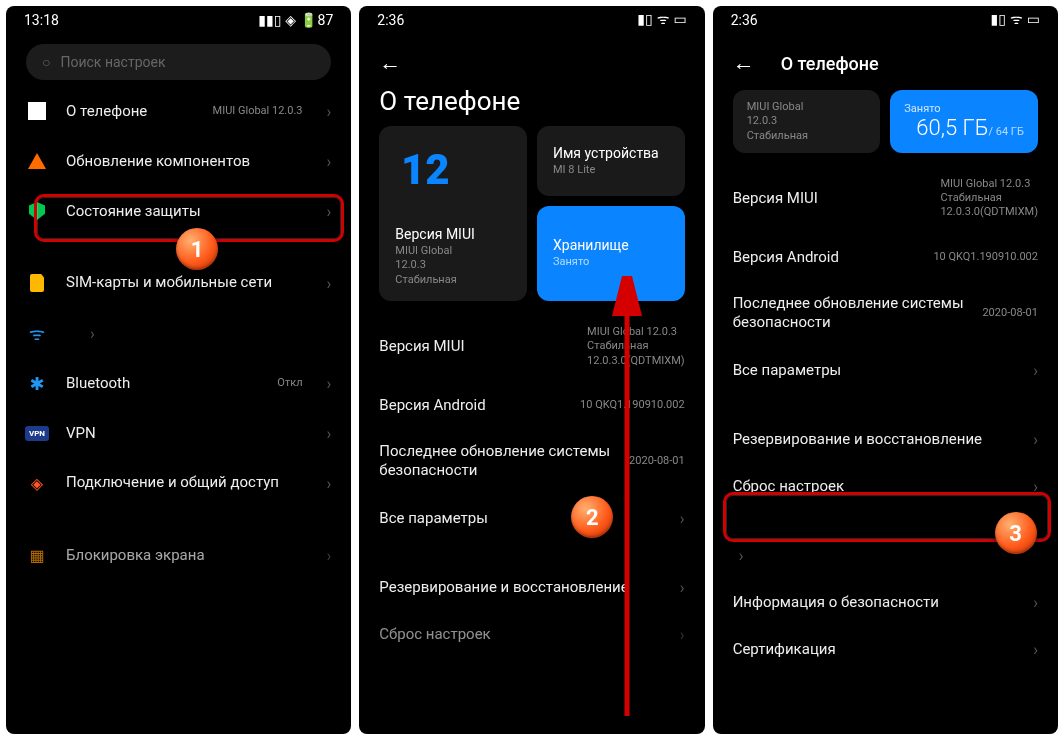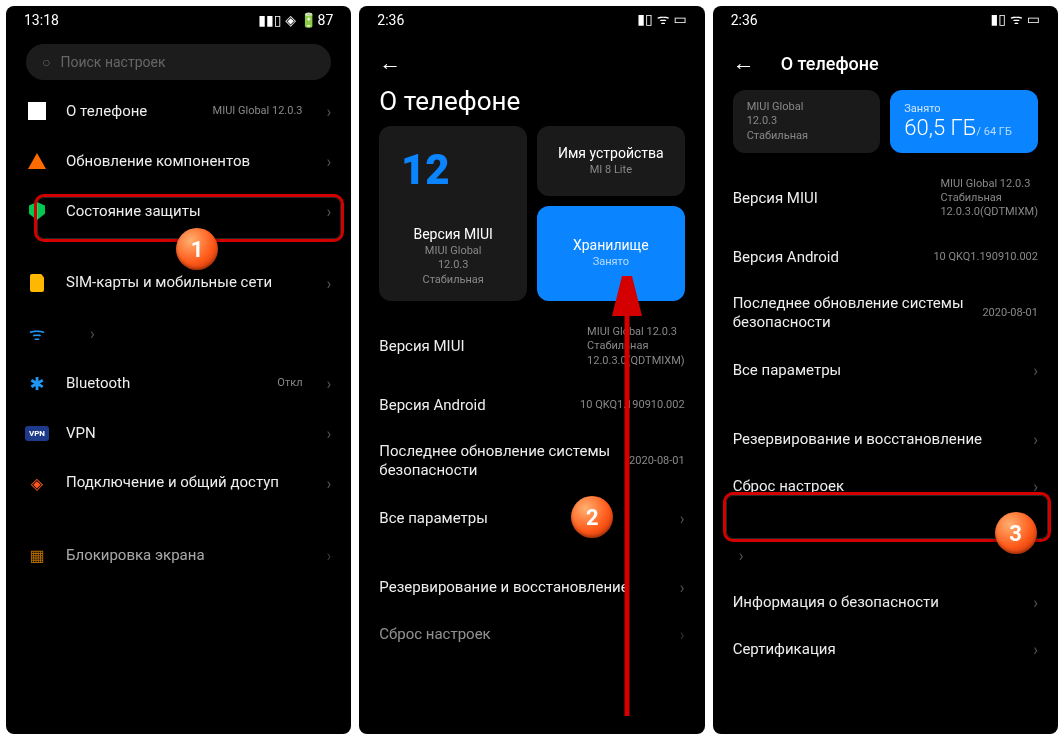--- a/index.html
+++ b/index.html
@@ -14,31 +14,31 @@
 .back-arrow { font-size: 22px; cursor: pointer; }
 .search-box { margin: 10px 20px 6px; background: #1c1c1c; border-radius: 24px; padding: 10px 16px; display: flex; align-items: center; gap: 10px; color: #666; font-size: 14px; }
 .list { flex: 1; overflow: hidden; }
 .item { display: flex; align-items: center; padding: 14px 20px; gap: 18px; position: relative; }
 .item .icon-slot { width: 22px; height: 22px; display: flex; align-items: center; justify-content: center; flex-shrink: 0; }
 .item .label { flex: 1; font-size: 15px; color: #eee; }
 .item .sublabel { font-size: 11px; color: #888; text-align: left; line-height: 1.3; }
 .item .chev { color: #555; font-size: 16px; margin-left: 6px; }
 .item.two .label { line-height: 1.3; }
 .section-gap { height: 22px; }
-.cards { display: flex; gap: 10px; padding: 0 20px; text-align: center; }
+.cards { display: flex; gap: 10px; padding: 0 20px; }
 .card-col { flex: 1; display: flex; flex-direction: column; gap: 10px; }
 .card { background: #1a1a1a; border-radius: 12px; padding: 14px 16px; min-height: 70px; display: flex; flex-direction: column; justify-content: center; }
 .card.tall { min-height: 175px; justify-content: flex-end; position: relative; }
 .card.blue { background: #0a84ff; }
 .card-title { font-size: 14px; color: #fff; margin-bottom: 2px; }
 .card-sub { font-size: 11px; color: #888; line-height: 1.3; }
 .card.blue .card-sub { color: rgba(255,255,255,0.7); }
 .miui-logo { position: absolute; top: 14px; left: 14px; width: 60px; height: 60px; }
 .storage-card { background: #0a84ff; border-radius: 12px; padding: 10px 14px; min-height: 58px; display: flex; flex-direction: column; justify-content: center; }
-.storage-used { font-size: 22px; color: #fff; font-weight: 300; }
+.storage-used { font-size: 22px; color: #fff; font-weight: 300; margin-left: 12px; }
 .storage-total { font-size: 11px; color: rgba(255,255,255,0.7); display: inline; }
 .storage-label { font-size: 11px; color: rgba(255,255,255,0.8); }
 .mini-card { background: #1a1a1a; border-radius: 12px; padding: 10px 14px; min-height: 58px; display: flex; flex-direction: column; justify-content: center; }
 .highlight { border: 3px solid #d40000; border-radius: 10px; position: absolute; pointer-events: none; box-shadow: 0 0 0 1px rgba(255,255,255,0.15) inset; }
 .step-badge { position: absolute; width: 42px; height: 42px; border-radius: 50%; background: radial-gradient(circle at 35% 30%, #ffb070, #ff5a1a 55%, #b82800); display: flex; align-items: center; justify-content: center; color: #fff; font-weight: 700; font-size: 22px; box-shadow: 0 2px 6px rgba(0,0,0,0.6), inset 0 -2px 3px rgba(0,0,0,0.3); z-index: 20; }
 .arrow-up { position: absolute; z-index: 15; pointer-events: none; }
 .icon-blue-sq { width: 18px; height: 18px; background: #fff; }
 .icon-orange-up { width: 0; height: 0; border-left: 9px solid transparent; border-right: 9px solid transparent; border-bottom: 16px solid #ff6b00; }
 .icon-shield { width: 16px; height: 18px; background: #00c853; clip-path: polygon(50% 0, 100% 20%, 100% 65%, 50% 100%, 0 65%, 0 20%); }
 .icon-sim { width: 14px; height: 18px; background: #ffb800; border-radius: 2px; clip-path: polygon(0 0, 80% 0, 100% 20%, 100% 100%, 0 100%); }

